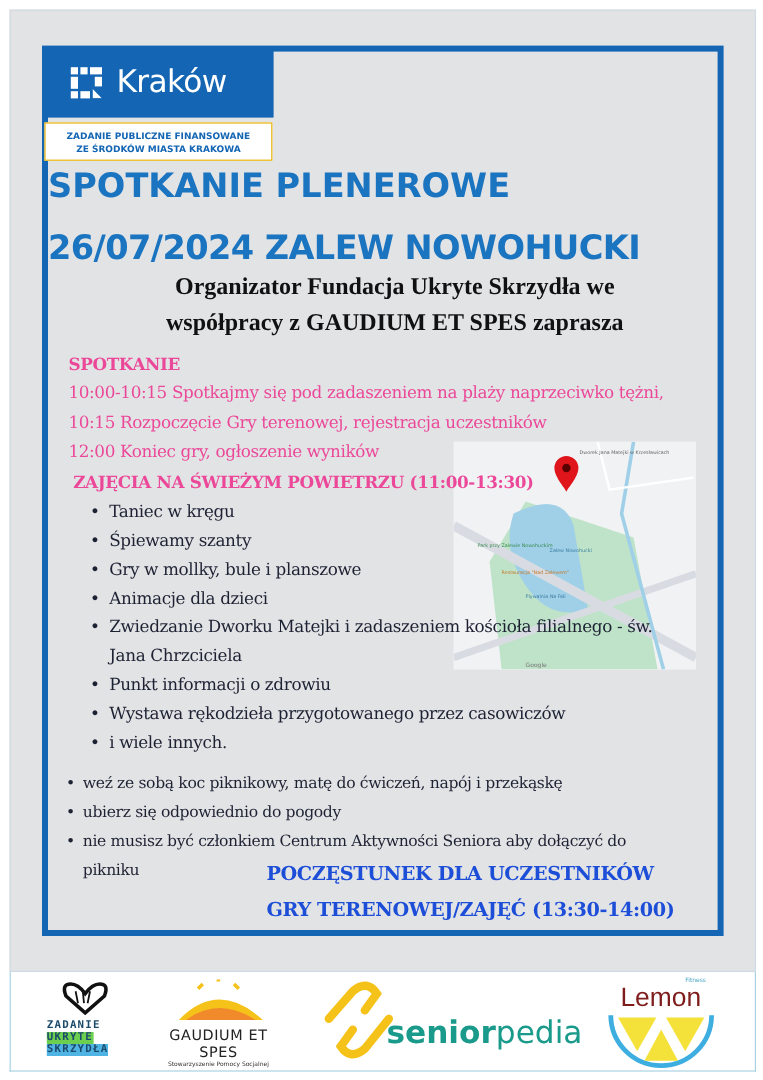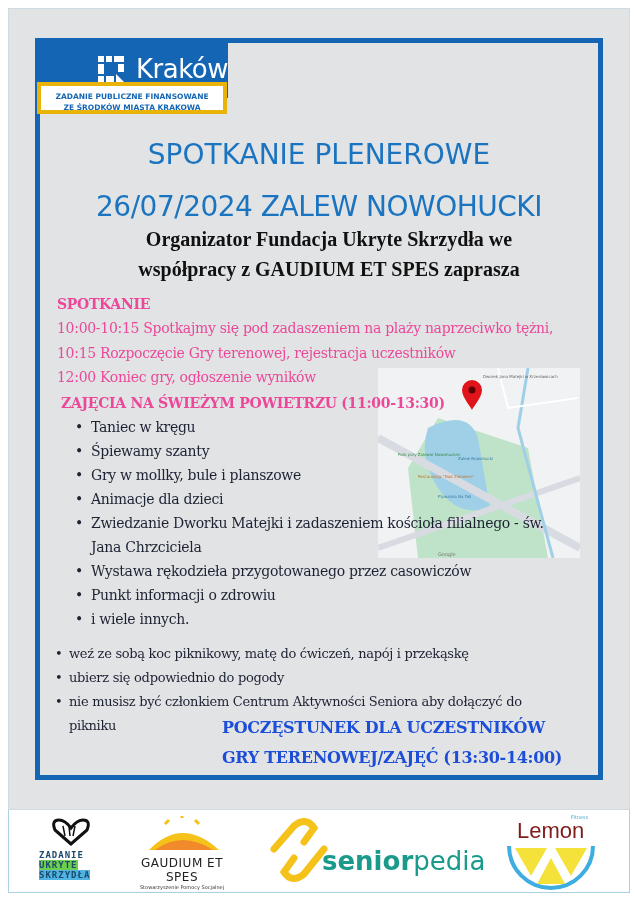--- a/index.html
+++ b/index.html
@@ -9,36 +9,36 @@
   .outer {
     position: absolute; left: 8px; top: 8px; width: 622px; height: 802px;
     background: #e2e3e5; border: 1px solid #cfdbe3;
   }
   .frame {
     position: absolute; left: 35px; top: 38px; width: 568px; height: 742px;
     border: 5px solid #1466b4; background: #e2e3e5;
   }
   .krakow-badge {
     position: absolute; left: 37px; top: 40px; width: 191px; height: 58px;
-    background: #1466b4; display: flex; align-items: center; padding-left: 22px; justify-content: flex-end;
+    background: #1466b4; display: flex; align-items: center; padding-left: 22px;
   }
   .krakow-icon { width: 26px; height: 26px; position: relative; margin-right: 12px; }
   .krakow-icon span { position: absolute; background: #fff; }
   .krakow-name {
     color: #fff; font-family: "DejaVu Sans", sans-serif; font-size: 26px; letter-spacing: -0.5px;
   }
   .krakow-sub {
-    position: absolute; left: 37px; top: 82px; width: 190px; height: 32px;
-    background: #fff; border: 4px solid #eab308;
+    position: absolute; left: 37px; top: 102px; width: 190px; height: 32px;
+    background: #fff; border: 1px solid #eab308;
     color: #1466b4; font-family: "DejaVu Sans", sans-serif; font-weight: bold;
     font-size: 7.5px; line-height: 11px; text-align: center; padding-top: 5px;
   }
   .title {
-    position: absolute; left: 40px; width: 558px; text-align: center;
-    color: #1a74c0; font-family: "DejaVu Sans", sans-serif; font-weight: normal;
+    position: absolute; left: 40px; width: 558px; 
+    color: #1a74c0; font-family: "DejaVu Sans", sans-serif; font-weight: bold;
   }
   .title1 { top: 138px; font-size: 28px; }
   .title2 { top: 180px; font-size: 28px; letter-spacing: -0.5px; margin-top: 10px; }
   .subtitle {
     position: absolute; left: 40px; width: 558px; text-align: center;
     color: #111; font-family: Liberation Serif, serif; font-weight: bold; font-size: 20px; padding-left: 20px;
   }
   .sub1 { top: 228px; }
   .sub2 { top: 258px; }
   .sec-head { font-weight: bold; font-size: 14px; color: #1c2538; }
@@ -120,22 +120,22 @@
 
 <div class="line sec-head" style="top:395px;left:61px">ZAJĘCIA NA ŚWIEŻYM POWIETRZU (11:00-13:30)</div>
 
 <ul class="acts">
   <li>Taniec w kręgu</li>
   <li>Śpiewamy szanty</li>
   <li>Gry w mollky, bule i planszowe</li>
   <li>Animacje dla dzieci</li>
   <li>Zwiedzanie Dworku Matejki i zadaszeniem kościoła  filialnego - św.</li>
   <li style="list-style:none" class="cont">Jana Chrzciciela</li>
+  <li>Punkt informacji o zdrowiu</li>
   <li>Wystawa rękodzieła przygotowanego przez casowiczów</li>
-  <li>Punkt informacji o zdrowiu</li>
   <li>i wiele innych.</li>
 </ul>
 <style>ul.acts li.cont::before { content: ""; }</style>
 
 <ul class="tips">
   <li>weź ze sobą koc piknikowy, matę do ćwiczeń, napój i przekąskę</li>
   <li>ubierz się odpowiednio do pogody</li>
   <li>nie musisz być członkiem Centrum Aktywności Seniora aby dołączyć do</li>
   <li class="cont">pikniku</li>
 </ul>

